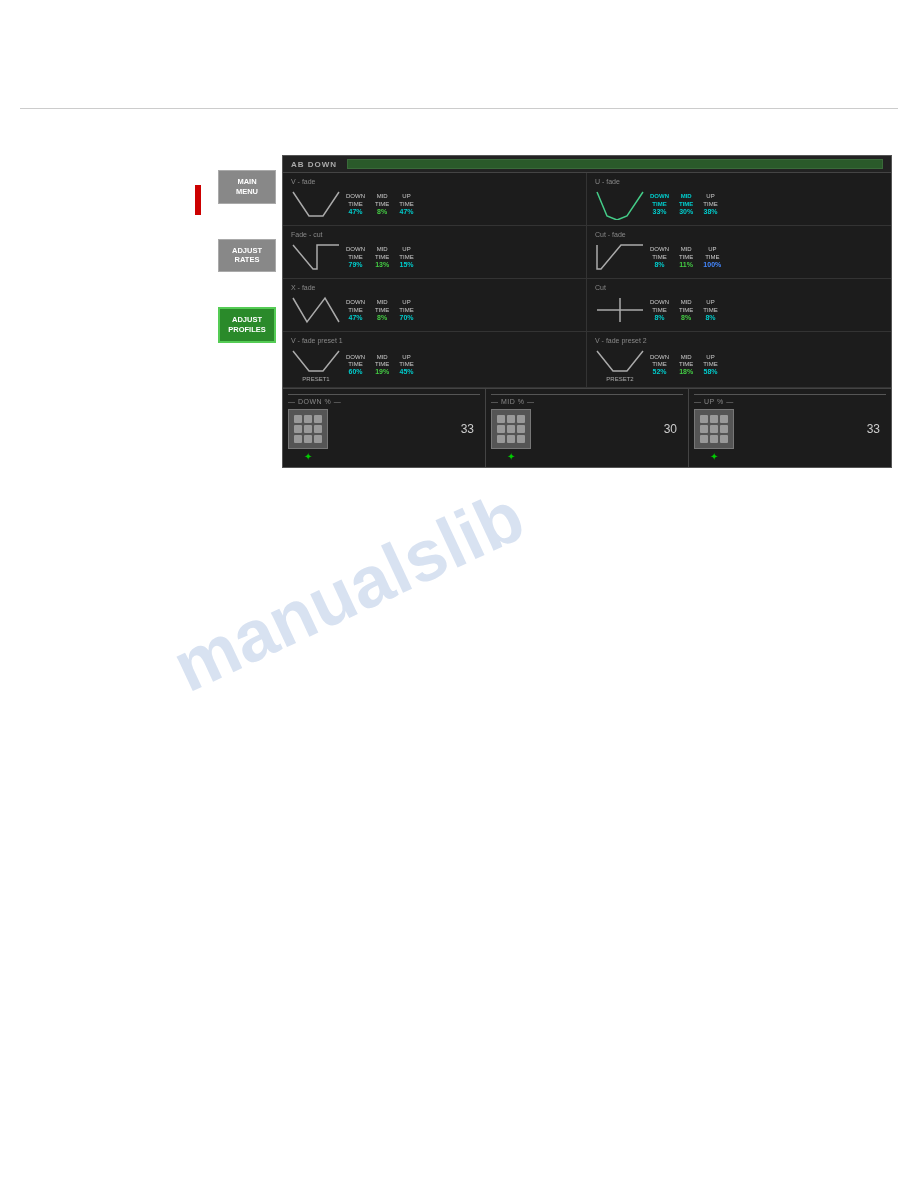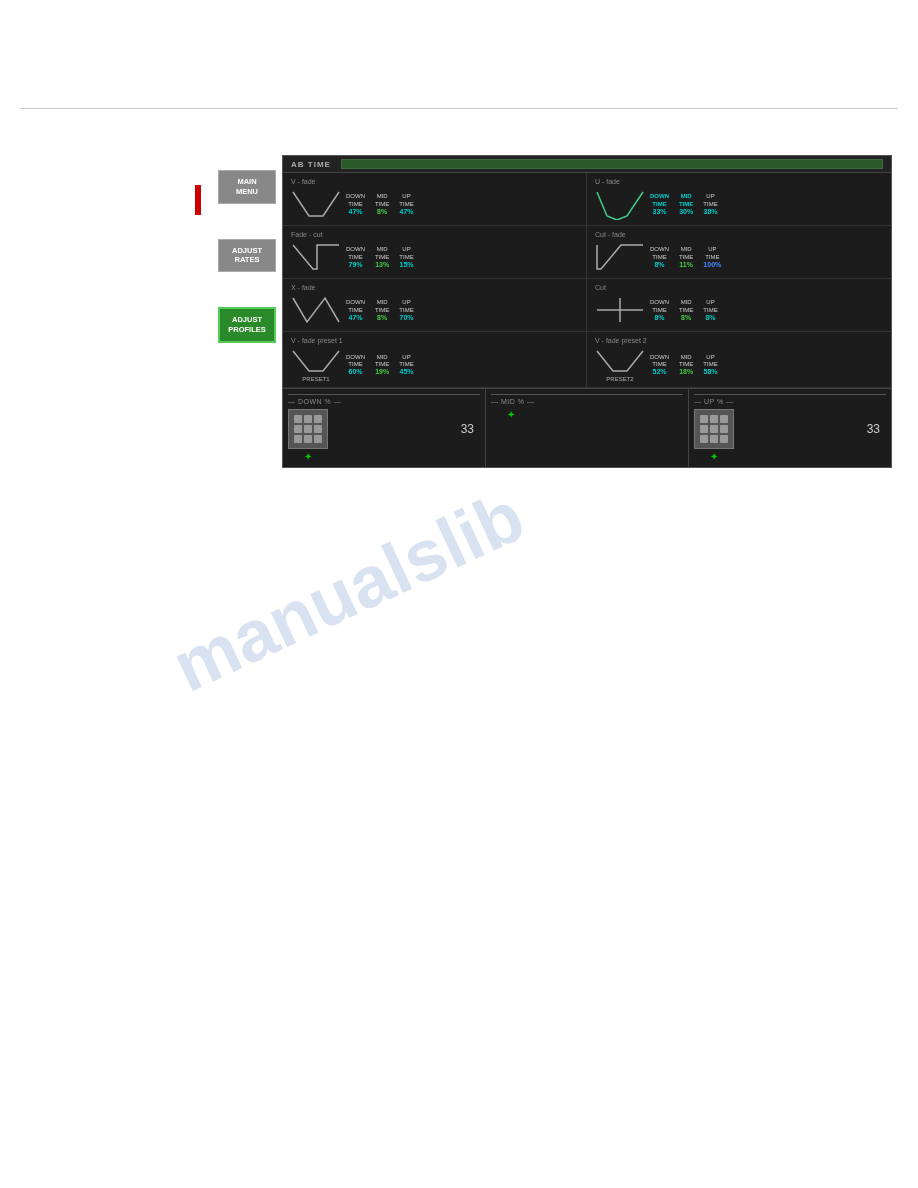--- a/index.html
+++ b/index.html
@@ -56,21 +56,21 @@
 
 <div style="position:absolute;top:170px;left:218px;display:flex;flex-direction:column;gap:5px;z-index:10;">
   <button style="width:58px;padding:6px 3px;background:#888;border:1px solid #aaa;color:#fff;font-size:7.5px;font-weight:bold;text-align:center;cursor:pointer;line-height:1.3;">MAIN<br>MENU</button>
   <button style="width:58px;padding:6px 3px;background:#888;border:1px solid #aaa;color:#fff;font-size:7.5px;font-weight:bold;text-align:center;cursor:pointer;line-height:1.3;margin-top:30px;">ADJUST<br>RATES</button>
   <button style="width:58px;padding:6px 3px;background:#2a8a2a;border:2px solid #55cc55;color:#fff;font-size:7.5px;font-weight:bold;text-align:center;cursor:pointer;line-height:1.3;margin-top:30px;">ADJUST<br>PROFILES</button>
 </div>
 
 <div style="position:absolute;top:155px;left:282px;width:610px;background:#1c1c1c;border:1px solid #555;">
 
   <div style="background:#222;padding:3px 8px;display:flex;align-items:center;border-bottom:1px solid #444;">
-    <span style="color:#aaa;font-size:8px;font-weight:bold;letter-spacing:1px;">AB TIME</span>
+    <span style="color:#aaa;font-size:8px;font-weight:bold;letter-spacing:1px;">AB DOWN</span>
     <div style="flex:1;height:10px;background:#2a5a2a;margin-left:10px;border:1px solid #3a6a3a;"></div>
   </div>
 
   <div style="display:grid;grid-template-columns:1fr 1fr;border-bottom:1px solid #444;">
 
     <div style="padding:5px 8px;border-right:1px solid #333;border-bottom:1px solid #333;">
       <div style="color:#888;font-size:7px;margin-bottom:3px;">V - fade</div>
       <div style="display:flex;align-items:center;gap:5px;">
         <svg width="50" height="32">
           <polyline points="2,4 18,28 32,28 48,4" fill="none" stroke="#aaa" stroke-width="1.5"></polyline>
@@ -279,20 +279,34 @@
           <div style="background:#999;border-radius:1px;"></div>
           <div style="background:#999;border-radius:1px;"></div>
         </div>
         <div style="color:#ccc;font-size:12px;margin-left:auto;padding-right:6px;">33</div>
       </div>
       <div style="color:#00cc00;font-size:10px;margin-top:2px;margin-left:16px;">✦</div>
     </div>
 
     <div style="flex:1;border-right:1px solid #444;padding:5px;position:relative;">
       <div style="color:#888;font-size:7px;margin-bottom:4px;letter-spacing:0.5px;border-top:1px solid #555;padding-top:3px;">— MID % —</div>
+      <div style="display:flex;align-items:center;gap:4px;">
+        <div style="width:40px;height:40px;background:#555;border:1px solid #777;display:grid;grid-template-columns:repeat(3,1fr);grid-template-rows:repeat(3,1fr);gap:2px;padding:5px;cursor:pointer;">
+          <div style="background:#999;border-radius:1px;"></div>
+          <div style="background:#999;border-radius:1px;"></div>
+          <div style="background:#999;border-radius:1px;"></div>
+          <div style="background:#999;border-radius:1px;"></div>
+          <div style="background:#999;border-radius:1px;"></div>
+          <div style="background:#999;border-radius:1px;"></div>
+          <div style="background:#999;border-radius:1px;"></div>
+          <div style="background:#999;border-radius:1px;"></div>
+          <div style="background:#999;border-radius:1px;"></div>
+        </div>
+        <div style="color:#ccc;font-size:12px;margin-left:auto;padding-right:6px;">30</div>
+      </div>
       <div style="color:#00cc00;font-size:10px;margin-top:2px;margin-left:16px;">✦</div>
     </div>
 
     <div style="flex:1;padding:5px;position:relative;">
       <div style="color:#888;font-size:7px;margin-bottom:4px;letter-spacing:0.5px;border-top:1px solid #555;padding-top:3px;">— UP % —</div>
       <div style="display:flex;align-items:center;gap:4px;">
         <div style="width:40px;height:40px;background:#555;border:1px solid #777;display:grid;grid-template-columns:repeat(3,1fr);grid-template-rows:repeat(3,1fr);gap:2px;padding:5px;cursor:pointer;">
           <div style="background:#999;border-radius:1px;"></div>
           <div style="background:#999;border-radius:1px;"></div>
           <div style="background:#999;border-radius:1px;"></div>

